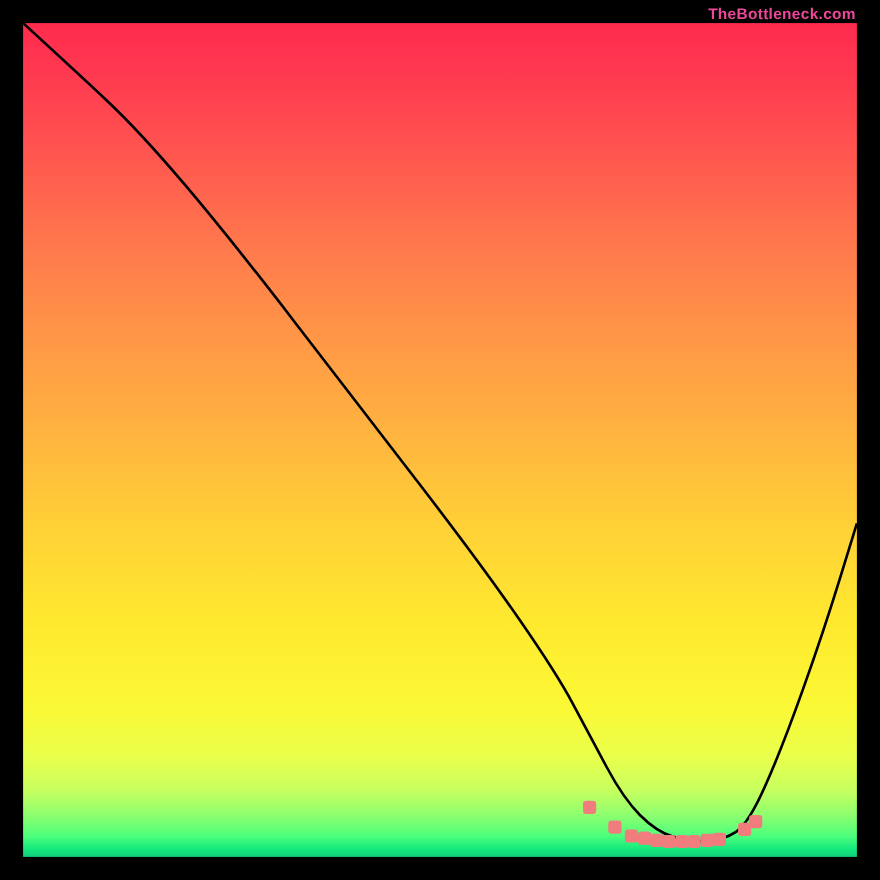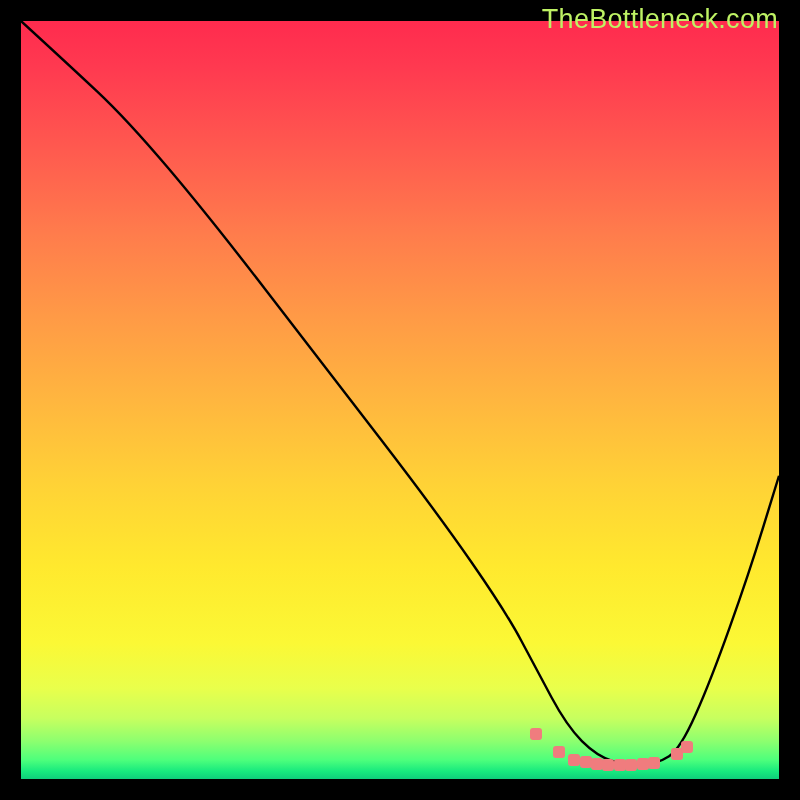--- a/index.html
+++ b/index.html
@@ -13,23 +13,23 @@
   }
   .page {
     position: relative;
     width: 800px;
     height: 800px;
   }
   .watermark {
     position: absolute;
     top: 4px;
     right: 22px;
-    font-size: 27px;
-    font-weight: 400;
-    color: #bef264;
+    font-size: 14px;
+    font-weight: 700;
+    color: #ec4899;
     letter-spacing: 0.3px;
     z-index: 20;
   }
   .plot-area {
     position: absolute;
     left: 21px;
     top: 21px;
     width: 758px;
     height: 758px;
     overflow: hidden;

